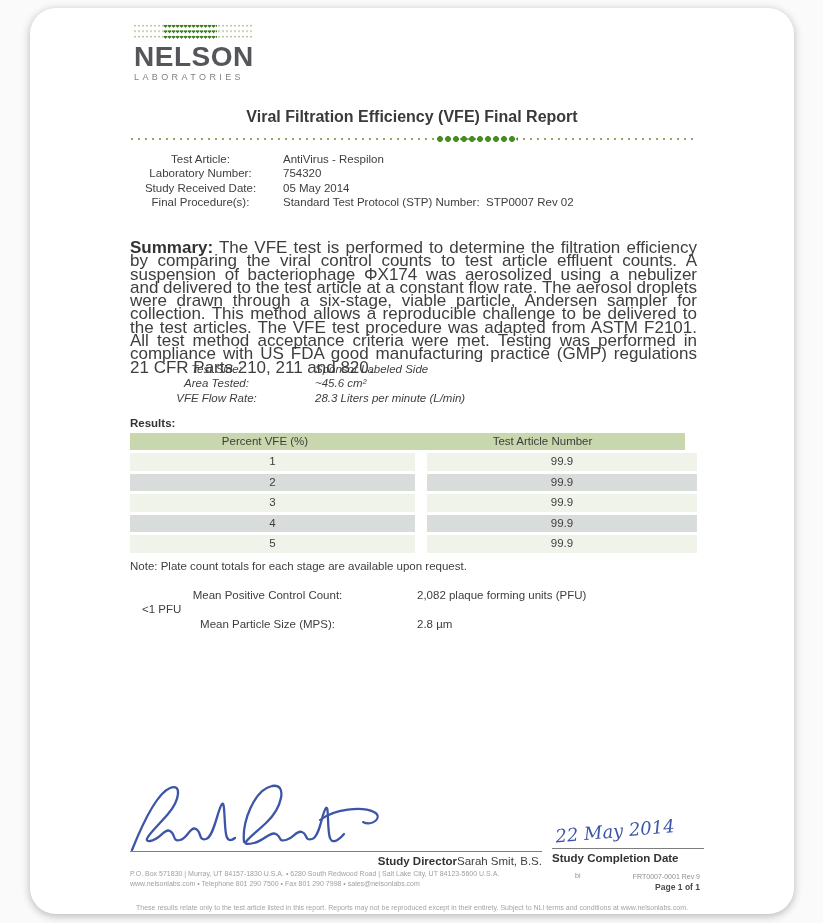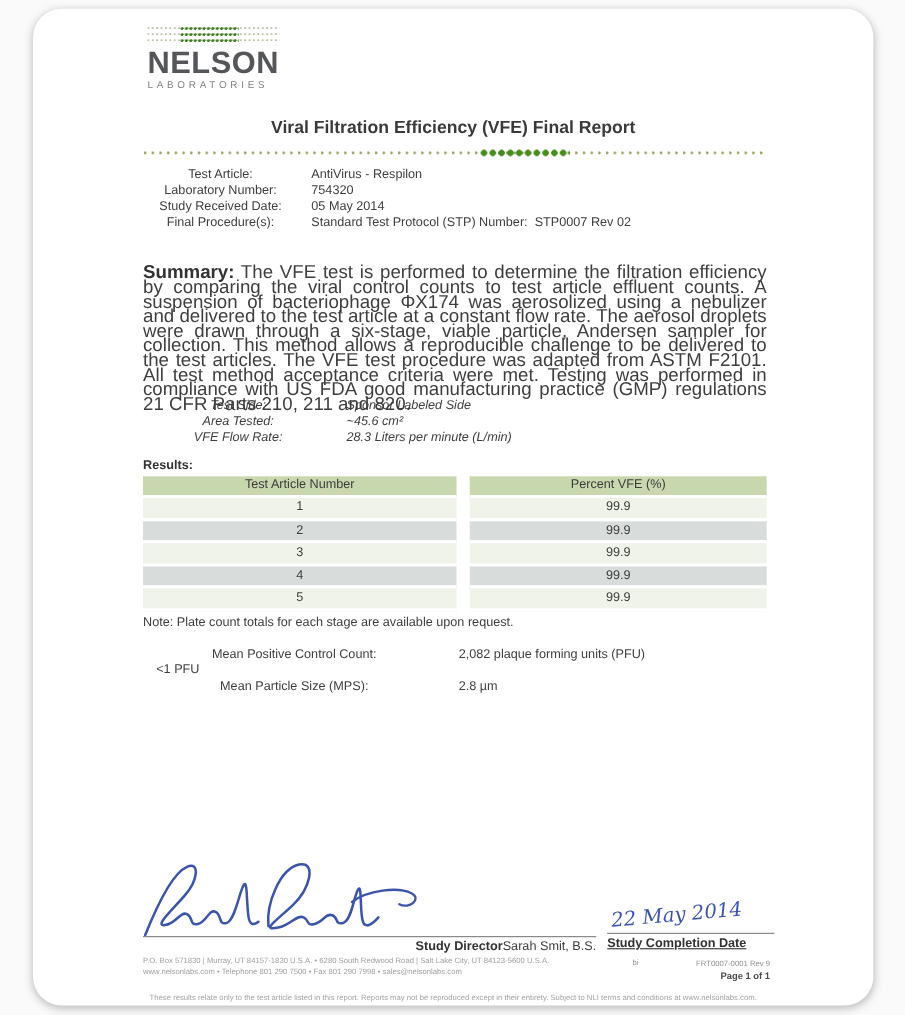--- a/index.html
+++ b/index.html
@@ -74,21 +74,21 @@
   
   .sig-svg{position:absolute;left:92px;top:770px;}
   .sig-line-1{
     position:absolute;left:100px;top:843px;width:412px;
     border-top:1.4px solid #7d7d7d;padding-top:3px;
     display:flex;justify-content:flex-end;font-size:11.5px;
   }
   .sig-role{font-weight:bold;color:#333;}
   .date-block{position:absolute;left:522px;top:806px;width:152px;}
   .date-hand{display:block;}
-  .date-line{border-top:1.4px solid #7d7d7d;padding-top:3px;font-size:11.5px;font-weight:bold;color:#333;margin-top:-4px;text-decoration:underline;}
+  .date-line{border-top:1.4px solid #7d7d7d;padding-top:3px;font-size:11.5px;font-weight:bold;color:#333;margin-top:-4px;}
   
   .foot-address{position:absolute;left:100px;top:861px;width:400px;
     font-size:7px;line-height:10px;color:#a0a0a0;}
   .foot-initials{position:absolute;left:545px;top:864px;font-size:7px;color:#8f8f8f;}
   .foot-doc{position:absolute;left:560px;top:864px;width:110px;text-align:right;
     font-size:7px;color:#8f8f8f;line-height:10px;}
   .foot-page{font-size:8.5px;font-weight:bold;color:#4a4a4a;}
   .disclaimer{position:absolute;left:50px;right:50px;top:896px;text-align:center;
     font-size:7px;color:#a4a4a4;}
 </style>
@@ -144,22 +144,22 @@
     <div class="kv-row">
       <span class="kv-label">VFE Flow Rate:</span>
       <span class="kv-value">28.3 Liters per minute (L/min)</span>
     </div>
   </div>
 
   <div class="results-heading">Results:</div>
 
   <div class="rtable">
     <div class="trow thead">
+      <div class="cell c2">Percent VFE (%)</div>
       <div class="cell c1">Test Article Number</div>
-      <div class="cell c2">Percent VFE (%)</div>
     </div>
     <div class="trow trow-odd">
       <div class="cell c1">1</div>
       <div class="cell c2">99.9</div>
     </div>
     <div class="trow trow-even">
       <div class="cell c1">2</div>
       <div class="cell c2">99.9</div>
     </div>
     <div class="trow trow-odd">

